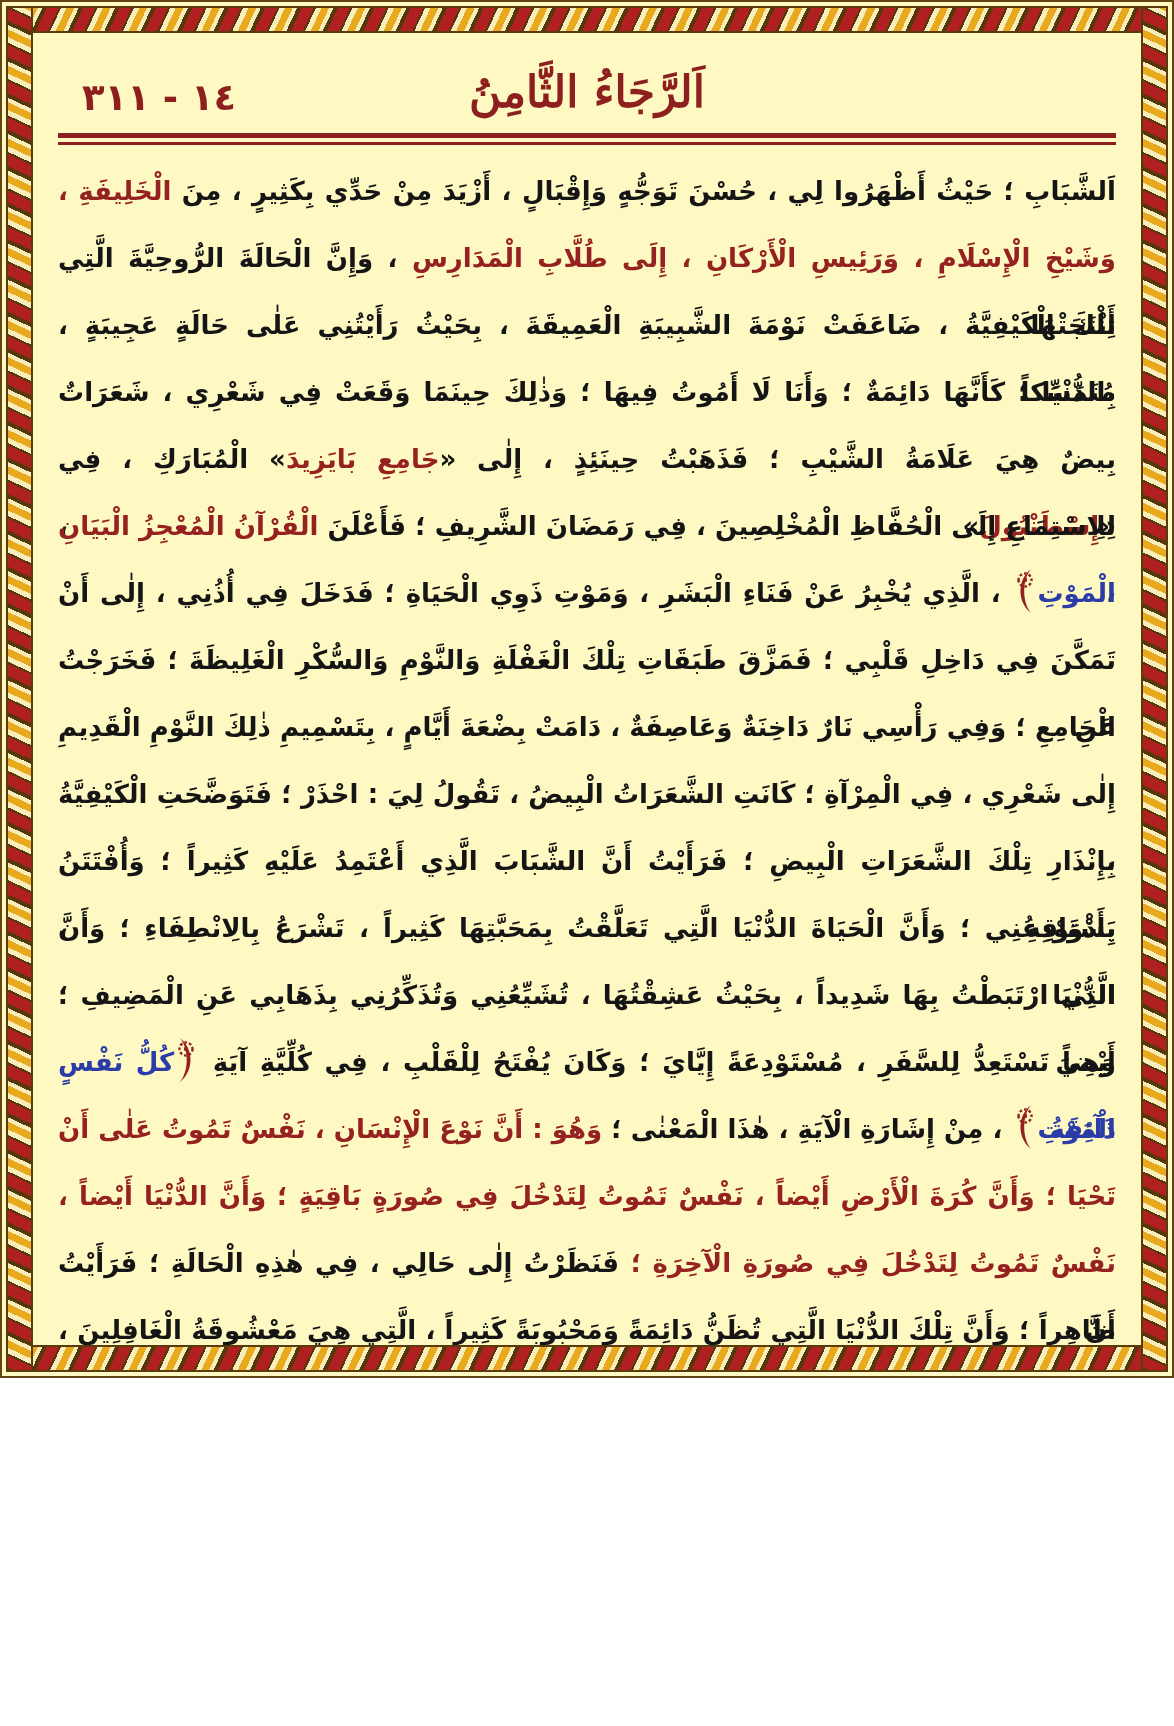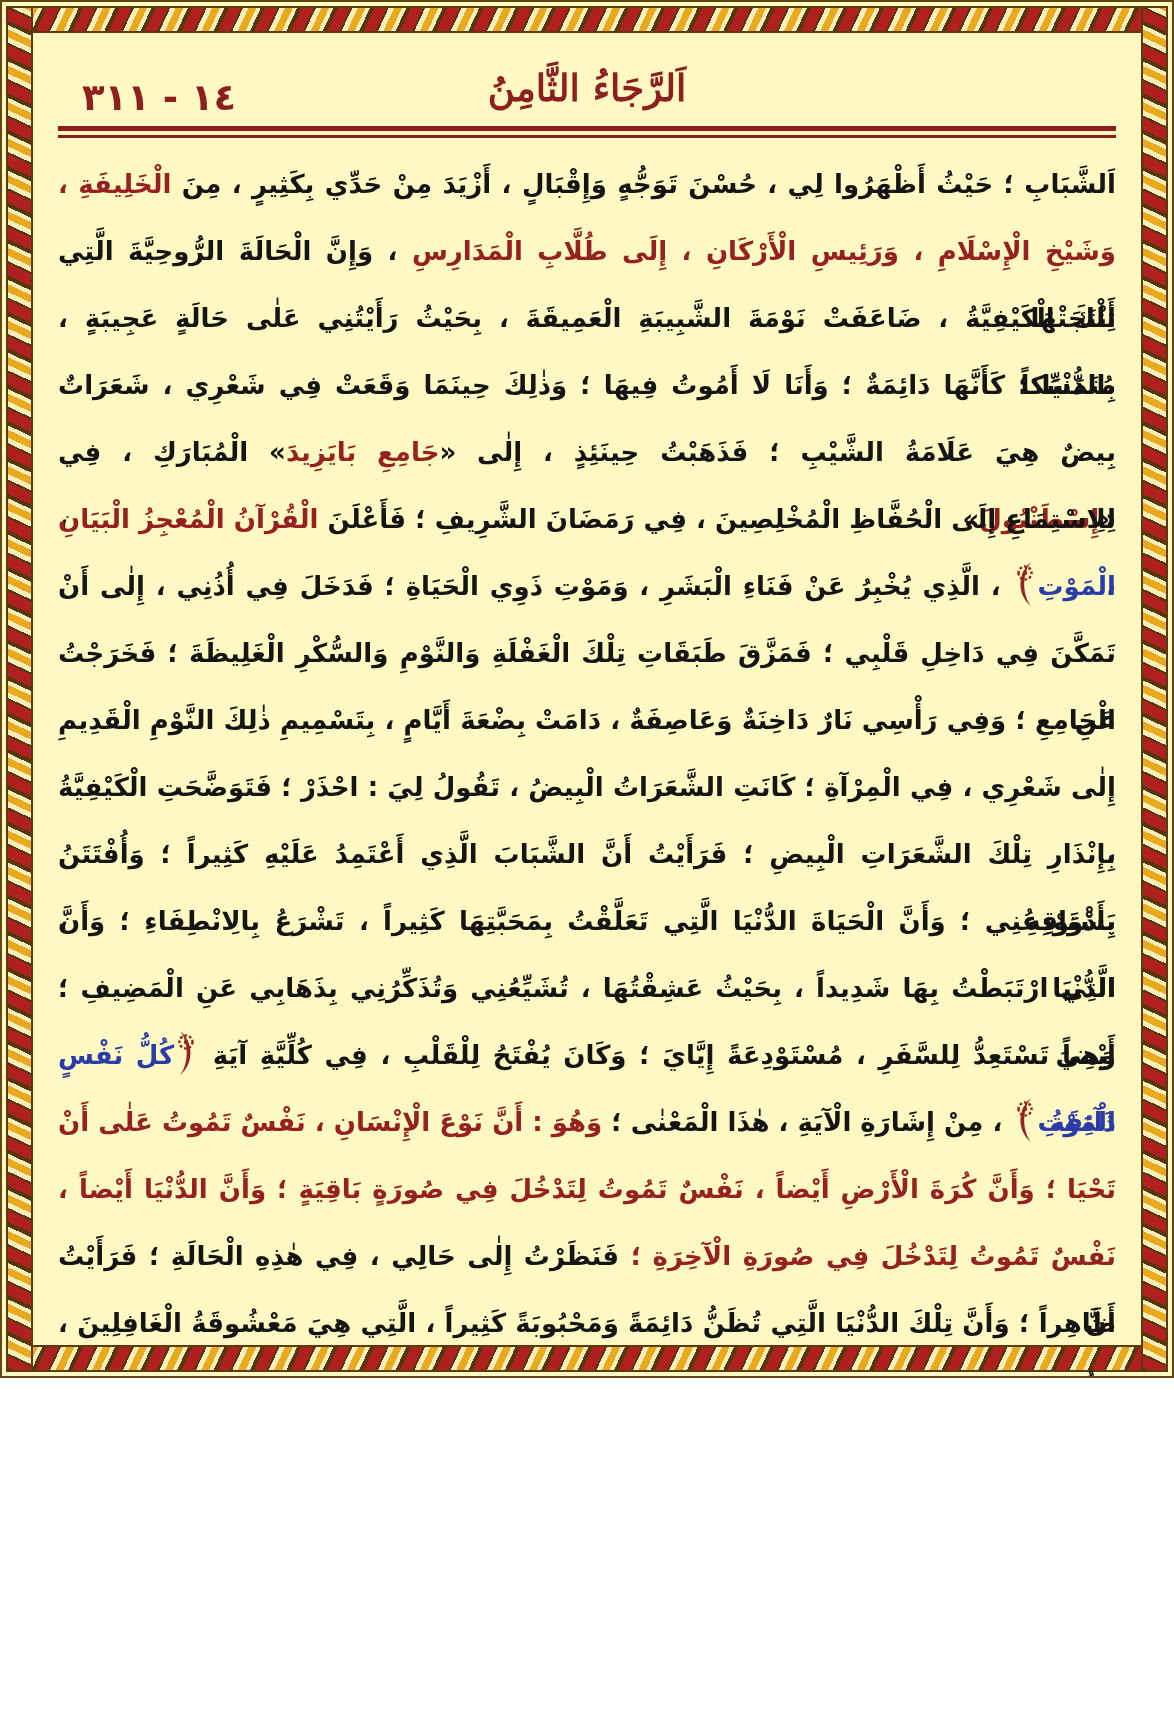--- a/index.html
+++ b/index.html
@@ -41,21 +41,21 @@
     left:24px;top:16px;
     font-size:37px;font-weight:bold;
     color:#8e1f1f;
     direction:rtl;
     letter-spacing:2px;
   }
   .title{
     margin:0;padding-top:6px;
     text-align:center;
     font-family:"DejaVu Serif",serif;
-    font-size:37px;font-weight:bold;
+    font-size:44px;font-weight:bold;
     color:#8e1f1f;
   }
   .double-rule{margin-top:16px;}
   .rule-thick{height:5px;background:#8e1f1f;}
   .rule-gap{height:4px;}
   .rule-thin{height:3px;background:#8e1f1f;}
 
   .body-text{
     margin-top:13px;
   }

